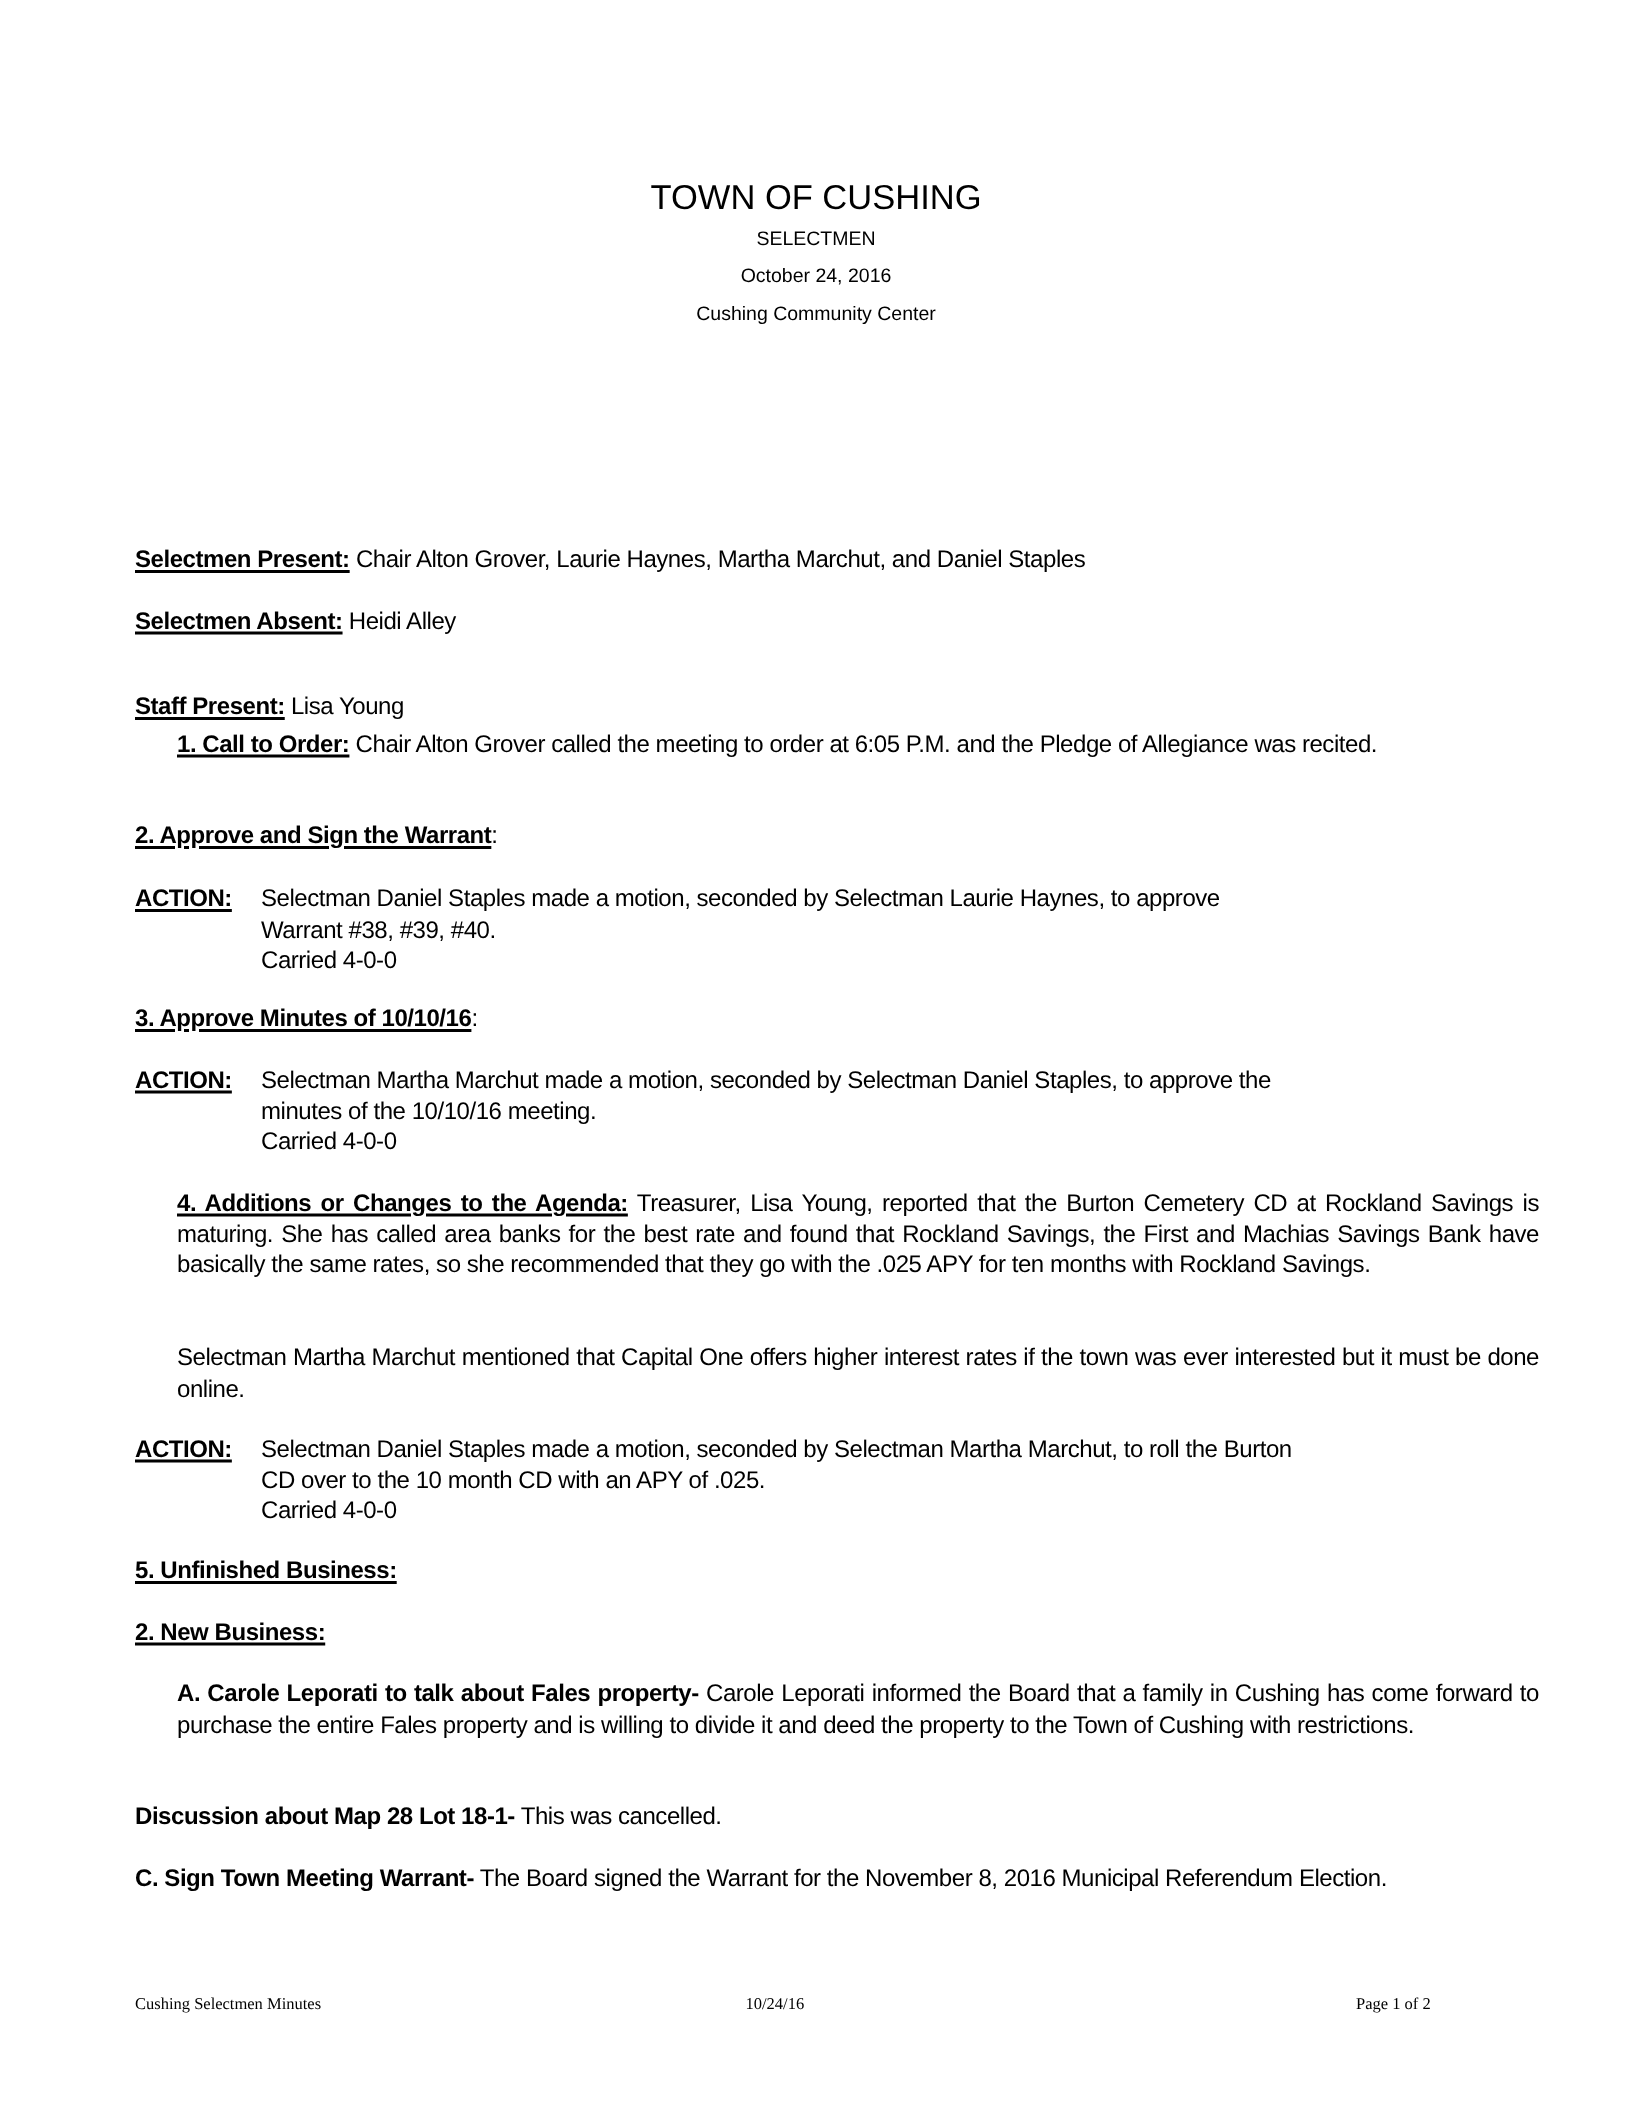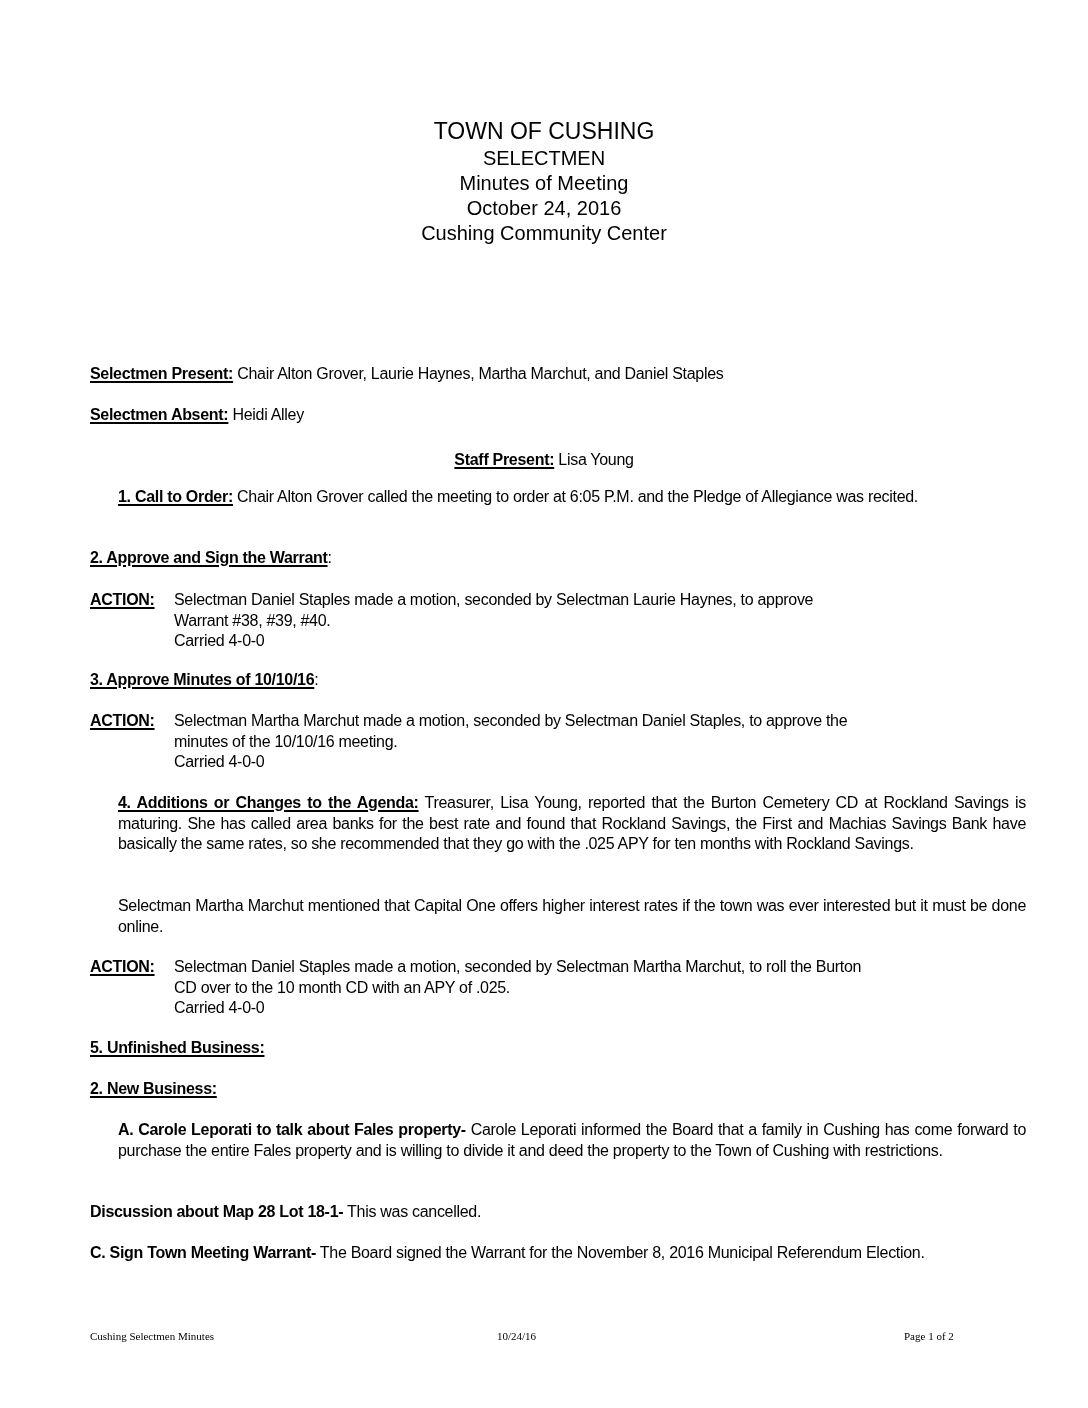--- a/index.html
+++ b/index.html
@@ -1,21 +1,21 @@
 <!DOCTYPE html>
 <html><head>
   <meta charset="utf-8">
   <style>
     html, body { margin: 0; padding: 0; background: #ffffff; }
     body { width: 1088px; height: 1408px; position: relative; overflow: hidden; color: #000; }
     .page { position: absolute; left: 0; top: 0; width: 1088px; height: 1032px; background: #fff; }
     .header { position: absolute; left: 0; right: 0; top: 116px; text-align: center;
       font-family: "Liberation Sans", sans-serif; line-height: 25px; }
     .header .title { font-size: 23px; line-height: 30px; }
-    .header .line { font-size: 20px; }
+    .header .line { font-size: 13px; }
     .body { position: absolute; left: 90px; width: 908px; font-family: "Liberation Sans", sans-serif;
       font-size: 16px; line-height: 20.5px; letter-spacing: -0.3px; }
     .b { font-weight: bold; }
     .u { text-decoration: underline; text-decoration-thickness: 2px; text-underline-offset: 2px; }
     .para { position: absolute; left: 0; width: 908px; margin: 0; }
     .justify { text-align: justify; margin-left: 28px; }
     .action { position: absolute; left: 0; width: 908px; }
     .action .lbl { position: absolute; left: 0; top: 0; }
     .action .txt { position: absolute; left: 84px; top: 0; width: 820px; }
     .footer { position: absolute; top: 1330px; left: 90px; width: 910px;
@@ -23,36 +23,35 @@
     .footer span { position: absolute; top: 0; white-space: nowrap; }
   </style>
 </head>
 <body>
 
 <div class="page">
 
   <div class="header">
     <div class="title">TOWN OF CUSHING</div>
     <div class="line">SELECTMEN</div>
-    <div class="line">Minutes of Meeting</div>
     <div class="line">October 24, 2016</div>
     <div class="line">Cushing Community Center</div>
   </div>
 
   <div class="body" style="top:0;">
 
     <p class="para" style="top:364px;">
       <span class="b u">Selectmen Present:</span><span> Chair Alton Grover, Laurie Haynes, Martha Marchut, and Daniel Staples</span>
     </p>
 
     <p class="para" style="top:405px;">
       <span class="b u">Selectmen Absent:</span><span> Heidi Alley</span>
     </p>
 
-    <p class="para" style="top:450px;text-align:center;">
+    <p class="para" style="top:462px;">
       <span class="b u">Staff Present:</span><span> Lisa Young</span>
     </p>
 
     <p class="para justify" style="top:487px;">
       <span class="b u">1. Call to Order:</span><span> Chair Alton Grover called the meeting to order at 6:05 P.M. and the Pledge of Allegiance was recited.</span>
     </p>
 
     <p class="para" style="top:548px;">
       <span class="b u">2. Approve and Sign the Warrant</span><span>:</span>
     </p>

